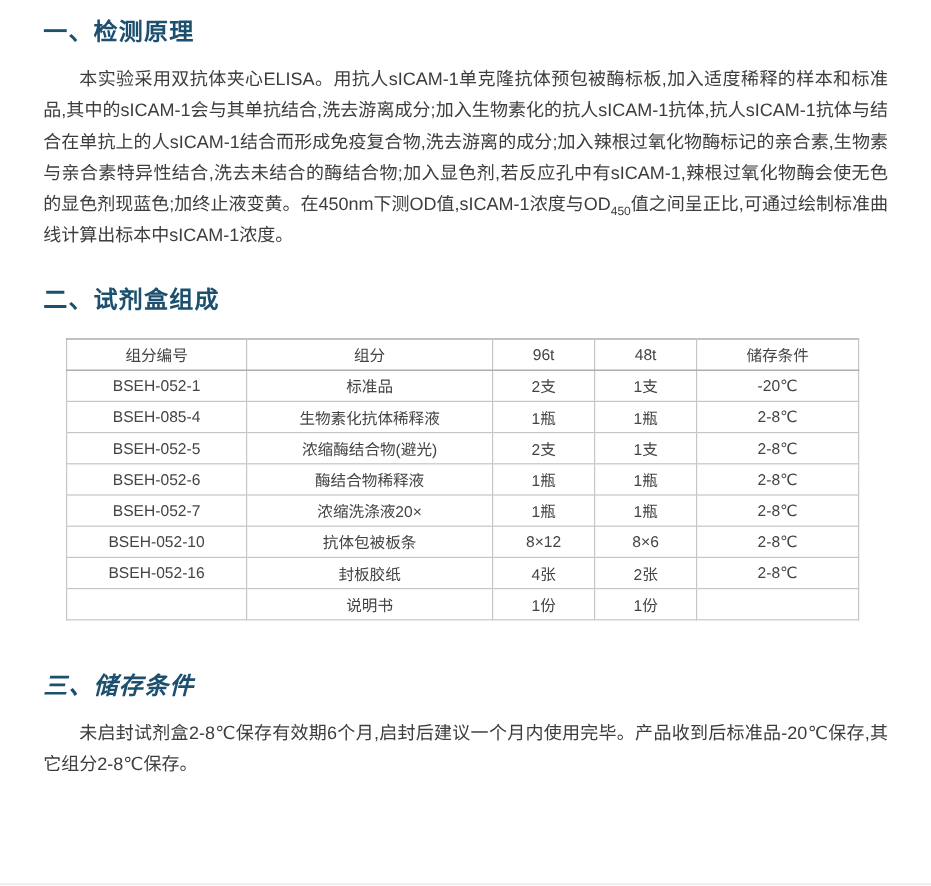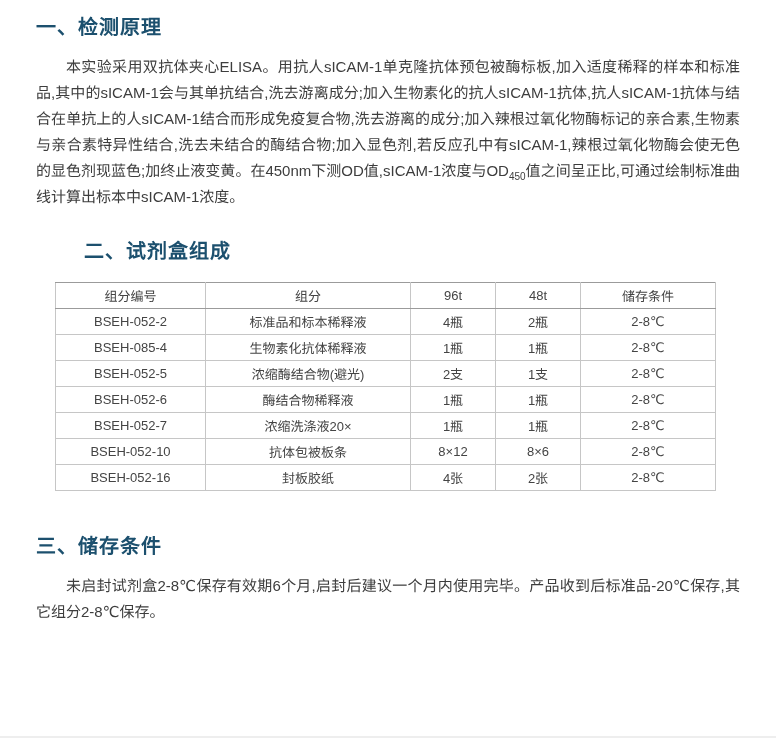--- a/index.html
+++ b/index.html
@@ -30,21 +30,21 @@
     font-size:15px;
     line-height:26px;
     text-align:justify;
     text-indent:2em;
     color:var(--text);
   }
   .body-para sub{
     font-size:10px;
     line-height:0;
   }
-  .s2 .section-heading{margin-top:28px;margin-bottom:18px;margin-left:48px;}
+  .s2 .section-heading{margin-top:28px;margin-bottom:18px;}
   table.components{
     border-collapse:collapse;
     margin-left:19px;
     width:660px;
     font-size:13px;
     color:#444444;
     table-layout:fixed;
   }
   table.components th,
   table.components td{
@@ -54,21 +54,21 @@
     padding:0 4px;
     font-weight:normal;
     overflow:hidden;
     white-space:nowrap;
   }
   table.components{border-top:1px solid var(--border-dark);padding-left:24px;}
   table.components thead th{
     border-top:1px solid var(--border-dark);
     border-bottom:1px solid var(--border-dark);
   }
-  .s3 .section-heading{margin-top:42px;margin-bottom:14px;}
+  .s3 .section-heading{margin-top:42px;margin-bottom:14px;font-style:italic;}
   .bottom-divider{
     position:absolute;
     left:0;right:0;bottom:0;
     height:2px;
     background:#eeeeee;
   }
 </style>
 </head>
 <body>
 
@@ -93,25 +93,25 @@
         <tr>
             <th>组分编号</th>
             <th>组分</th>
             <th>96t</th>
             <th>48t</th>
             <th>储存条件</th>
           </tr>
       </thead>
       <tbody>
           <tr>
-            <td>BSEH-052-2</td>
-            <td>标准品和标本稀释液</td>
-            <td>4瓶</td>
-            <td>2瓶</td>
-            <td>2-8℃</td>
+            <td>BSEH-052-1</td>
+            <td>标准品</td>
+            <td>2支</td>
+            <td>1支</td>
+            <td>-20℃</td>
           </tr>
           <tr>
             <td>BSEH-085-4</td>
             <td>生物素化抗体稀释液</td>
             <td>1瓶</td>
             <td>1瓶</td>
             <td>2-8℃</td>
           </tr>
           <tr>
             <td>BSEH-052-5</td>
@@ -141,20 +141,27 @@
             <td>8×6</td>
             <td>2-8℃</td>
           </tr>
           <tr>
             <td>BSEH-052-16</td>
             <td>封板胶纸</td>
             <td>4张</td>
             <td>2张</td>
             <td>2-8℃</td>
           </tr>
+          <tr>
+            <td></td>
+            <td>说明书</td>
+            <td>1份</td>
+            <td>1份</td>
+            <td></td>
+          </tr>
         </tbody>
     </table>
   </section>
 
   <section class="s3">
     <h1 class="section-heading">三、储存条件</h1>
     <p class="body-para">未启封试剂盒2-8℃保存有效期6个月,启封后建议一个月内使用完毕。产品收到后标准品-20℃保存,其它组分2-8℃保存。</p>
   </section>
 
 </div>

